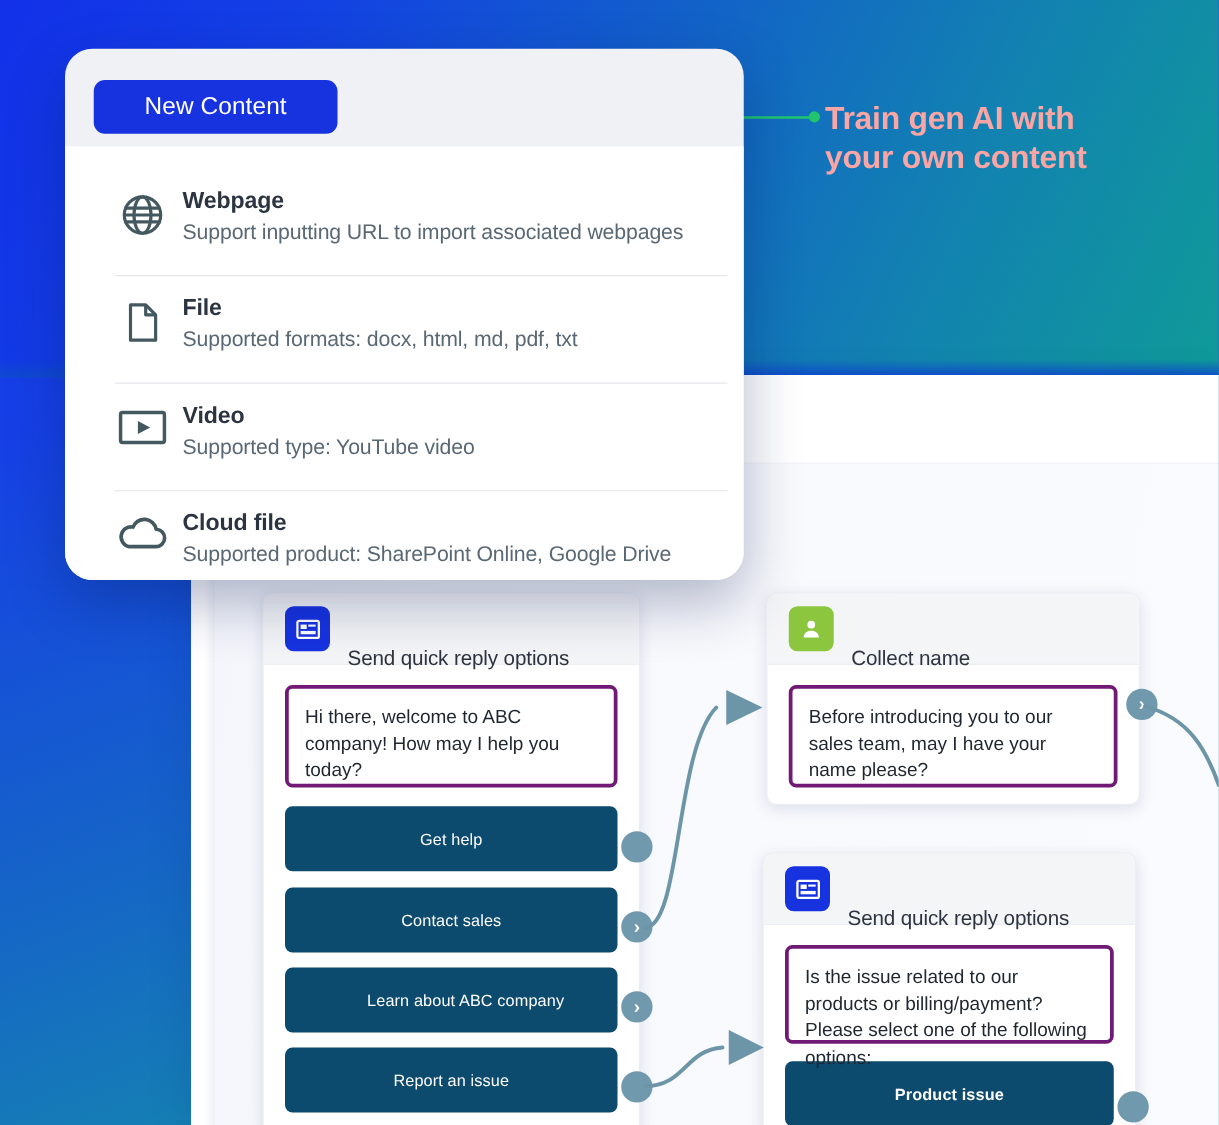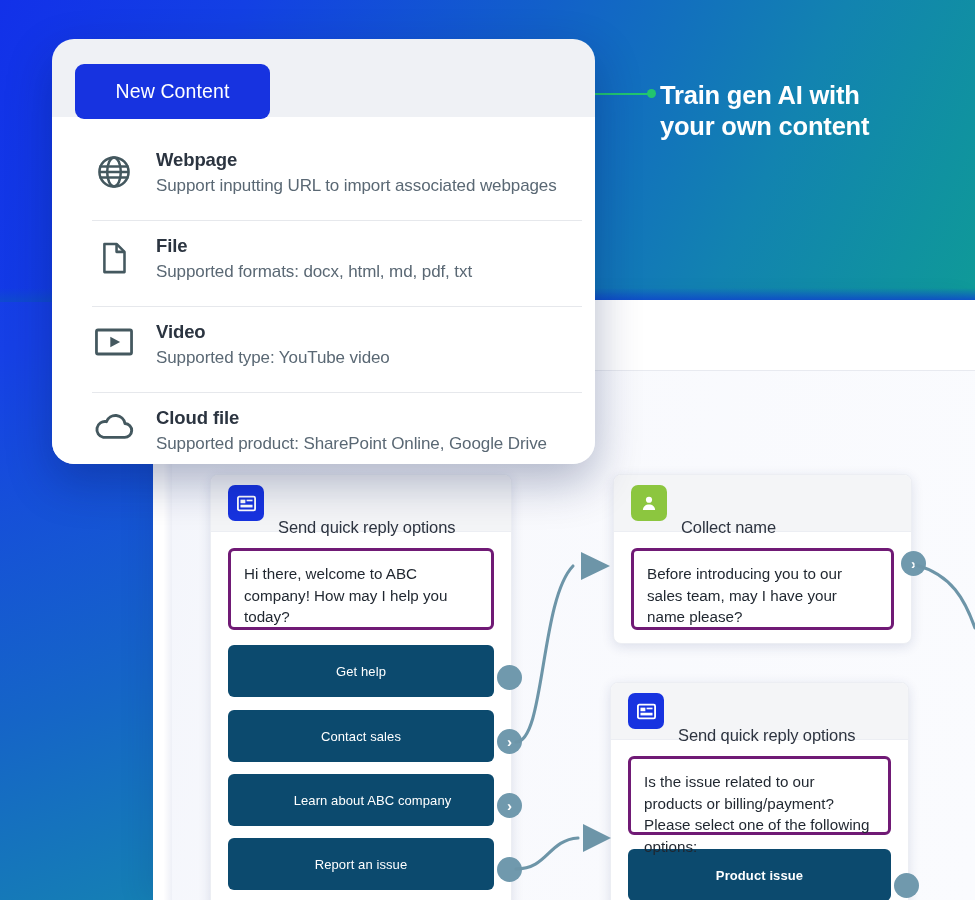--- a/index.html
+++ b/index.html
@@ -39,21 +39,21 @@
   }
   .canvas-rail{
     position:absolute;left:0;top:71px;width:19px;height:529px;
     background:linear-gradient(90deg,#ffffff 0%,#ffffff 55%,#eef0f7 100%);
   }
 
   
   .headline{
     position:absolute;left:660px;top:80px;width:300px;
     font-size:25.5px;font-weight:bold;line-height:1.21;
-    color:#ffffff;letter-spacing:-.2px;
+    color:#fca5a5;letter-spacing:-.2px;
   }
   .headline .ln{display:block;}
 
   
   .callout-line{
     position:absolute;left:272px;top:92px;width:382px;height:3px;
   }
   .callout-line .seg{
     position:absolute;left:8px;top:1px;width:374px;height:2px;background:#22c56e;
   }
@@ -70,28 +70,28 @@
   .nc-card{
     position:absolute;left:52px;top:39px;width:543px;height:425px;
     background:#eff1f5;border-radius:22px;
     box-shadow:0 18px 46px rgba(8,24,80,.30);
     overflow:hidden;
   }
   .nc-body{
     position:absolute;left:0;top:78px;width:543px;height:347px;background:#ffffff;
   }
   .nc-btn{
-    position:absolute;left:23px;top:25px;width:195px;height:55px;
+    position:absolute;left:23px;top:25px;width:195px;height:43px;
     background:#1733e0;border-radius:9px;color:#ffffff;
     display:flex;align-items:center;justify-content:center;
     font-size:19.5px;font-weight:500;letter-spacing:.1px;
   }
   .nc-list{position:absolute;left:40px;top:96px;width:490px;}
   .nc-item{
-    display:flex;align-items:flex-start;gap:20px;height:86px;
+    display:flex;align-items:flex-start;gap:10px;height:86px;
     border-bottom:1px solid #e6e8ec;box-sizing:border-box;padding-top:12px;
   }
   .nc-item.last{border-bottom:none;}
   .nc-ico{width:44px;min-width:44px;display:flex;align-items:center;justify-content:center;padding-top:6px;}
   .nc-txt{padding-top:1px;}
   .nc-title{font-size:18.5px;font-weight:bold;color:#2b3440;line-height:1.25;letter-spacing:-.1px;}
   .nc-sub{font-size:17px;color:#5a6874;line-height:1.35;margin-top:4px;letter-spacing:-.1px;}
 
   
   .node{

